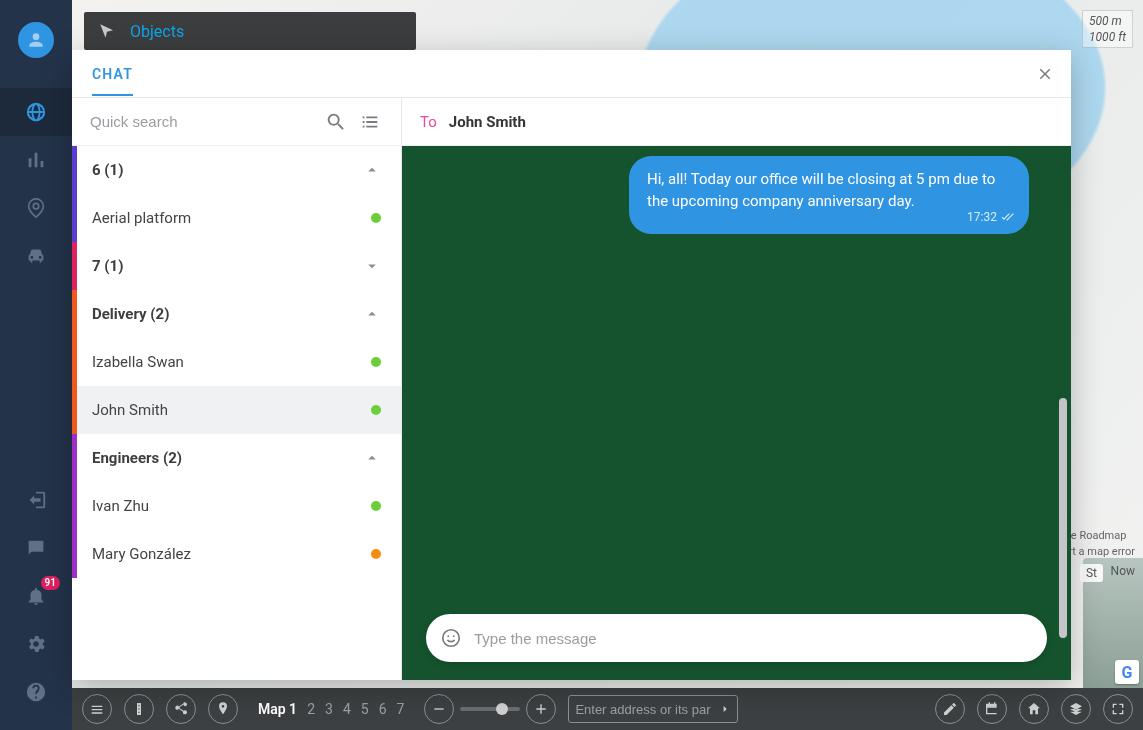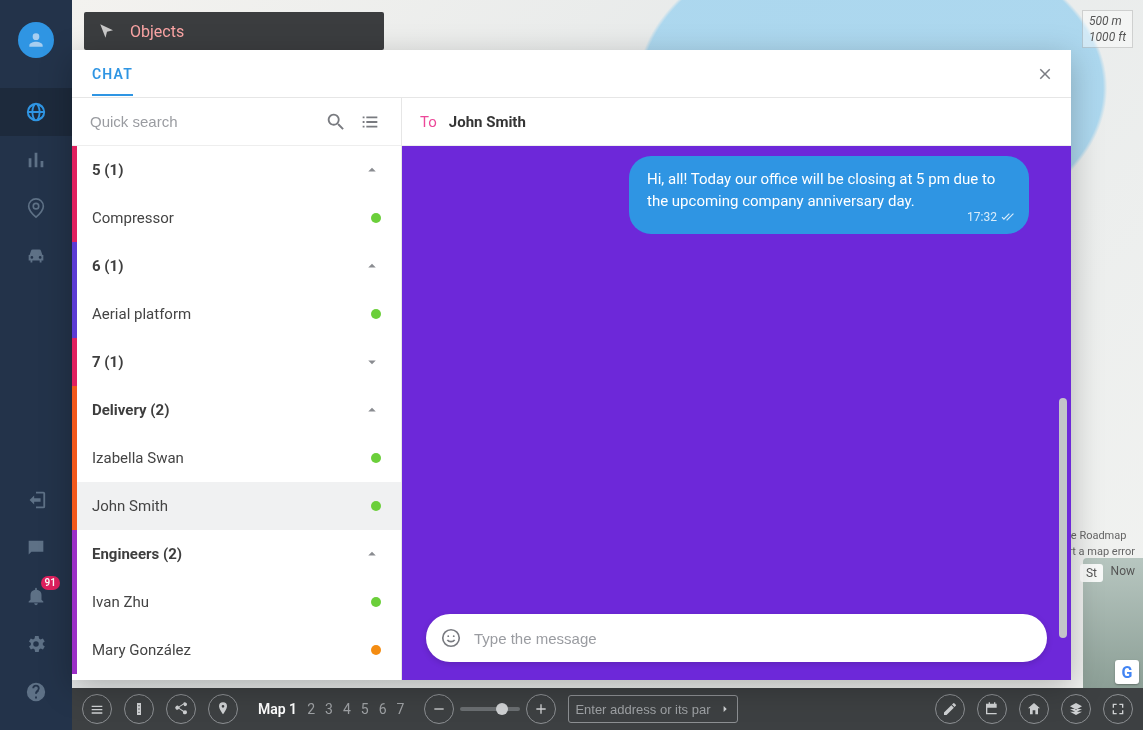--- a/index.html
+++ b/index.html
@@ -57,22 +57,22 @@
     background: linear-gradient(#b7c6c0, #8c9f96);
     border-top-left-radius: 4px;
   }
   .sv-label { position:absolute; top:6px; right:40px; font-size:12px; color:#555; background:rgba(255,255,255,.9); padding:2px 6px; border-radius:3px;}
   .sv-now { position:absolute; top:6px; right:8px; font-size:12px; color:#555;}
   .sv-btn { position:absolute; bottom:8px; right:6px; width:20px; height:20px; background:#000; color:#fff; border-radius:3px; display:flex;align-items:center;justify-content:center;font-size:12px;}
   .g-logo { position:absolute; right:4px; bottom:46px; width:24px; height:24px; background:#fff; border-radius:3px; display:flex; align-items:center; justify-content:center; font-weight:700; font-size:16px; color:#4285F4; box-shadow:0 1px 2px rgba(0,0,0,.3);}
 
   
   .objects-bar {
-    position: absolute; left: 84px; top: 12px; width: 300px; height: 38px;
-    background: #3b3d3f; color: #fca5a5; display: flex; align-items: center;
+    position: absolute; left: 84px; top: 12px; width: 332px; height: 38px;
+    background: #3b3d3f; color: #0ea5e9; display: flex; align-items: center;
     padding: 0 14px; gap: 14px; border-radius: 2px; z-index: 2;
   }
   .objects-bar svg { width: 18px; height: 18px; fill: #c9c9c9; }
   .objects-bar span { font-size: 16px; }
 
   
   .modal {
     position: absolute; left: 72px; right: 72px; top: 50px; bottom: 50px;
     background: #fff; box-shadow: 0 8px 30px rgba(0,0,0,.25);
     display: flex; flex-direction: column; z-index: 10;
@@ -143,21 +143,21 @@
     flex: 1; display: flex; flex-direction: column; background: #fff;
   }
   .chat-header {
     height: 48px; display: flex; align-items: center; gap: 12px; padding: 0 18px;
     border-bottom: 1px solid #eee; font-size: 15px;
   }
   .chat-header .to { color: #ec4899; }
   .chat-header .name { font-weight: 700; color: #353535; }
 
   .chat-body {
-    flex: 1; background: #6d28d9; position: relative; overflow: hidden;
+    flex: 1; background: #14532d; position: relative; overflow: hidden;
   }
   .chat-scroll-thumb { position:absolute; right:4px; top:252px; width:8px; height:240px; background:#c3c5c9; border-radius:4px;}
 
   .bubble-wrap { position: absolute; right: 42px; top: 10px; max-width: 400px; }
   .bubble {
     background: #2f95e3; color: #fff; border-radius: 22px;
     padding: 12px 18px 22px 18px; font-size: 15px; line-height: 22px; position: relative;
   }
   .bubble::after {
     content: ""; position: absolute; right: -6px; bottom: 8px;
@@ -316,32 +316,20 @@
         </div>
         <div class="icon-btn">
           <svg viewBox="0 0 24 24">
               <path d="M4 6h2v2H4zm4 0h12v2H8zM4 11h2v2H4zm4 0h12v2H8zM4 16h2v2H4zm4 0h12v2H8z"></path>
             </svg>
         </div>
       </div>
 
       <div class="scroll" id="groups-container">
 
-      <div class="group" style="--stripe: #e0205f;">
-            <div class="group-header">
-              <span>5 (1)</span>
-              <svg viewBox="0 0 24 24">
-                <path d="M7 14l5-5 5 5z"></path>
-              </svg>
-            </div>
-            <div class="contact">
-              <span>Compressor</span>
-              <span class="status-dot dot-green"></span>
-            </div>
-          </div>
           <div class="group" style="--stripe: #5b3bd4;">
             <div class="group-header">
               <span>6 (1)</span>
               <svg viewBox="0 0 24 24">
                 <path d="M7 14l5-5 5 5z"></path>
               </svg>
             </div>
             <div class="contact">
               <span>Aerial platform</span>
               <span class="status-dot dot-green"></span>

